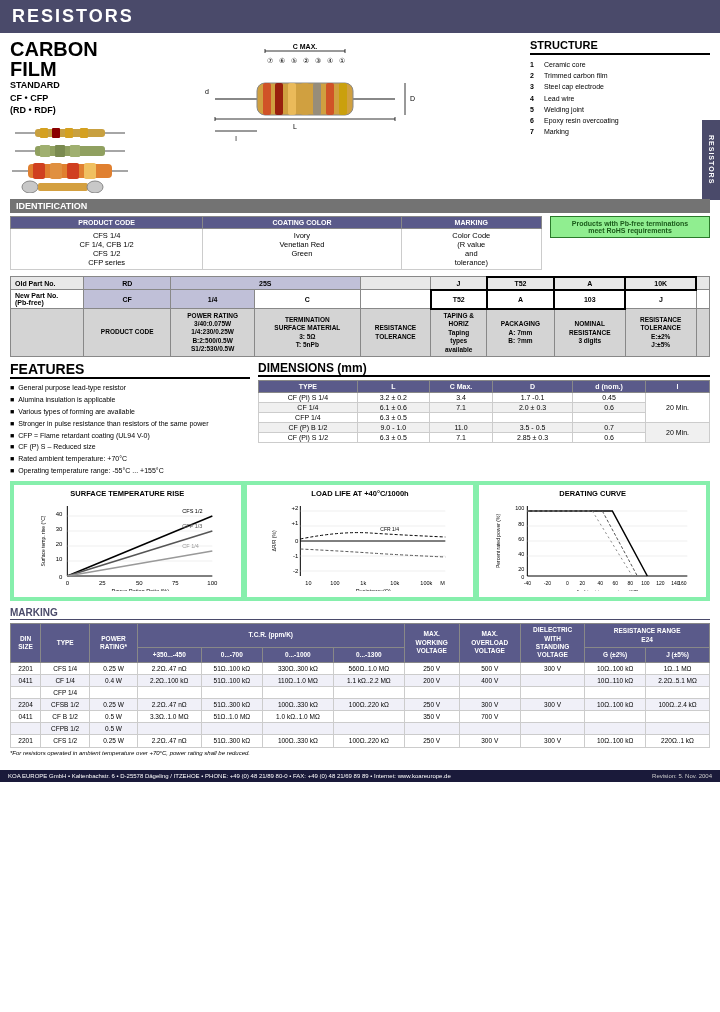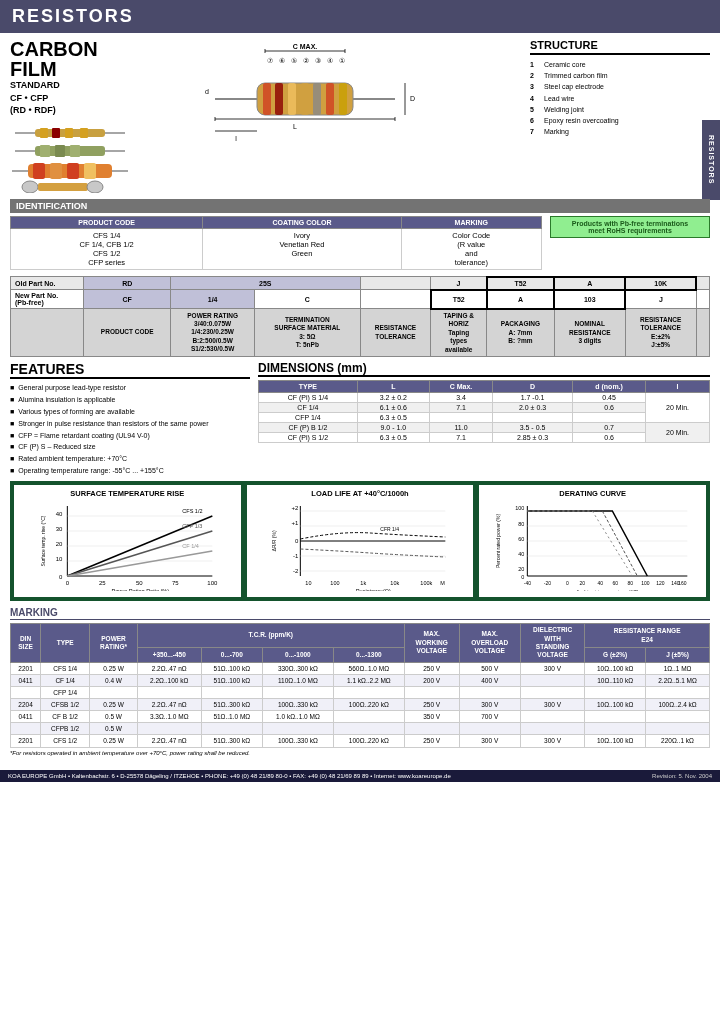--- a/index.html
+++ b/index.html
@@ -265,21 +265,21 @@
     }
     .dims-table tr:nth-child(even) td {
       background: #f0f0f0;
     }
 
     
     .charts-section {
       display: flex;
       gap: 6px;
       margin-bottom: 6px;
-      background: #14532d;
+      background: #86efac;
       padding: 4px;
     }
 
     .chart-container {
       flex: 1;
       background: #fff;
       padding: 4px;
     }
     .chart-title {
       font-size: 7.5px;

